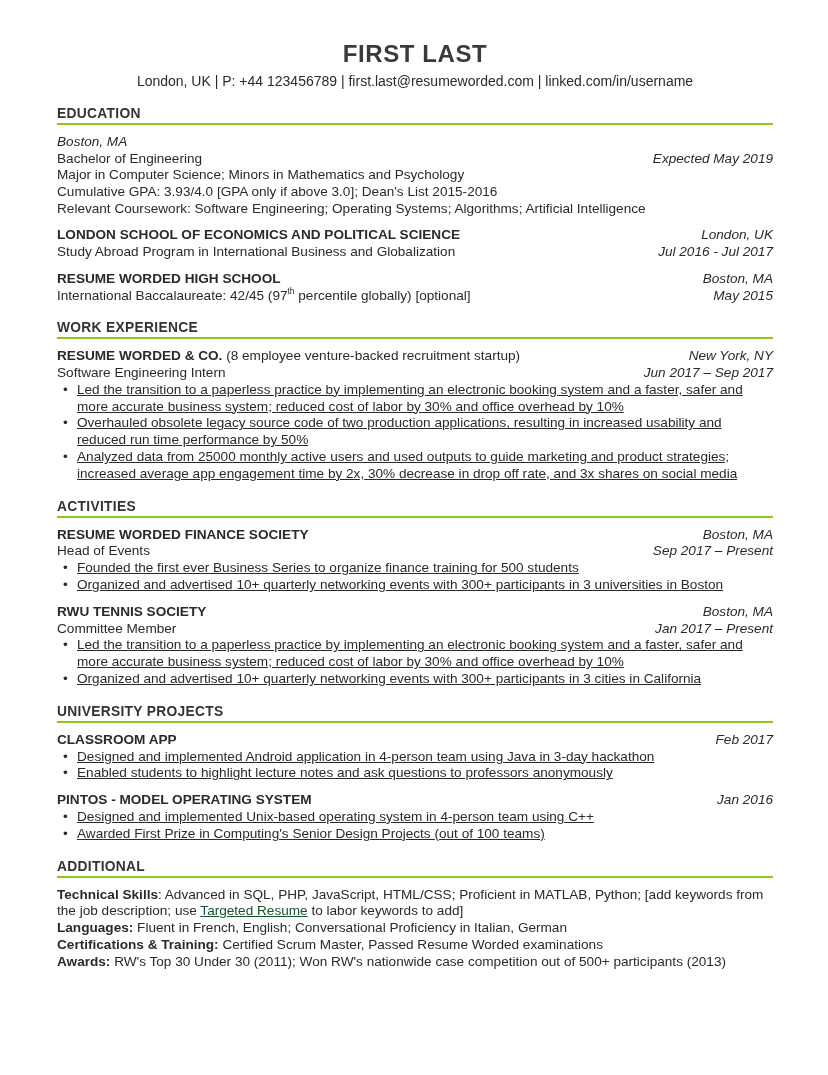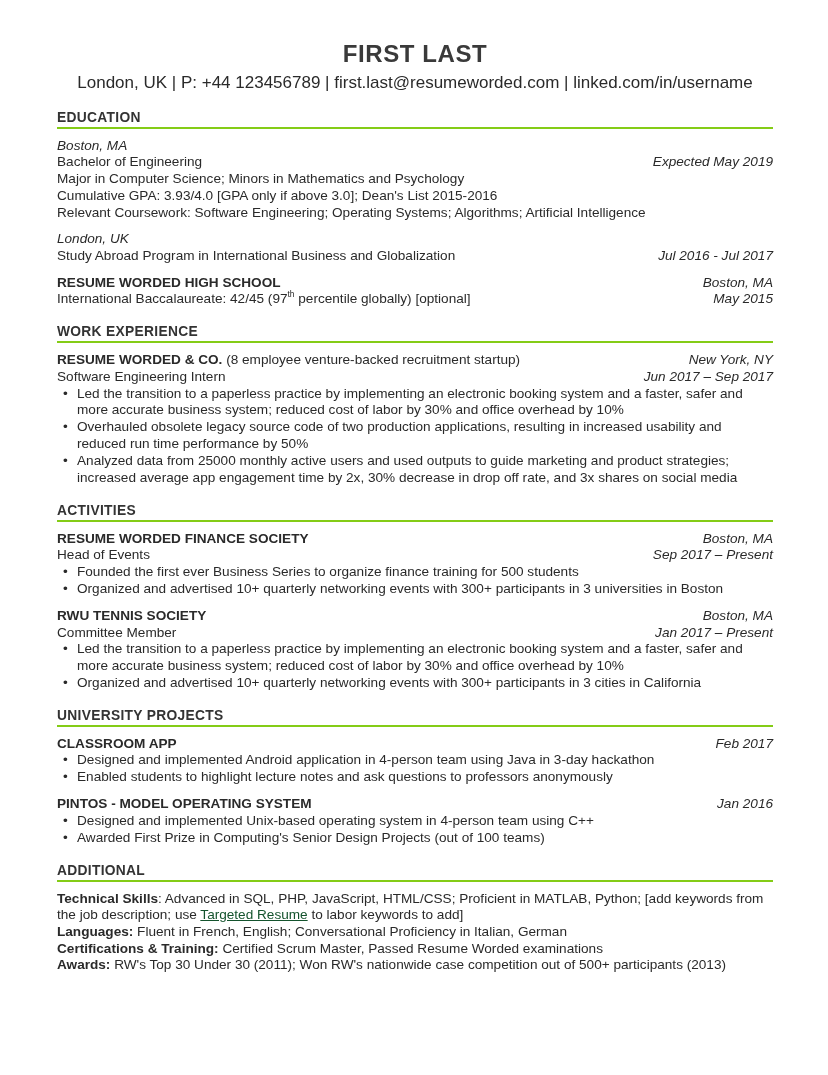--- a/index.html
+++ b/index.html
@@ -20,21 +20,21 @@
   .name {
     text-align: center;
     font-size: 24px;
     font-weight: bold;
     letter-spacing: 0.6px;
     color: #3a3a3a;
     line-height: 1.15;
   }
   .contact {
     text-align: center;
-    font-size: 17px;
+    font-size: 14px;
     color: #2a2a2a;
     margin-top: 4px;
     line-height: 1.3;
   }
   main { display: block; }
   .section { display: block; }
   .sec-title {
     font-size: 13.8px;
     font-weight: bold;
     color: #333333;
@@ -56,21 +56,21 @@
   .row-right {
     flex: 0 0 auto;
     white-space: nowrap;
     font-style: italic;
     text-align: right;
   }
   .b { font-weight: bold; }
   .i { }
   sup { font-size: 0.62em; line-height: 0; vertical-align: super; }
   .line { font-size: 13.6px; line-height: 1.23; }
-  .bullets { list-style: none; margin: 0; }
+  .bullets { list-style: none; margin: 0; text-decoration: underline; }
   .bullet {
     position: relative;
     padding-left: 20px;
     font-size: 13.6px;
     line-height: 1.24;
   }
   .bullet::before {
     content: "\2022";
     position: absolute;
     left: 6px;
@@ -96,20 +96,21 @@
           <div class="row">
             <div class="row-left"><span class="i">Bachelor of Engineering</span></div>
             <div class="row-right">Expected May 2019</div>
           </div>
           <p class="line"><span>Major in Computer Science; Minors in Mathematics and Psychology</span></p>
           <p class="line"><span>Cumulative GPA: 3.93/4.0 [GPA only if above 3.0]; Dean's List 2015-2016</span></p>
           <p class="line"><span>Relevant Coursework: Software Engineering; Operating Systems; Algorithms; Artificial Intelligence</span></p>
         </div>
         <div class="entry">
           <div class="row">
+            <div class="row-left"><span class="b">LONDON SCHOOL OF ECONOMICS AND POLITICAL SCIENCE</span></div>
             <div class="row-right">London, UK</div>
           </div>
           <div class="row">
             <div class="row-left"><span class="i">Study Abroad Program in International Business and Globalization</span></div>
             <div class="row-right">Jul 2016 - Jul 2017</div>
           </div>
         </div>
         <div class="entry">
           <div class="row">
             <div class="row-left"><span class="b">RESUME WORDED HIGH SCHOOL</span></div>

